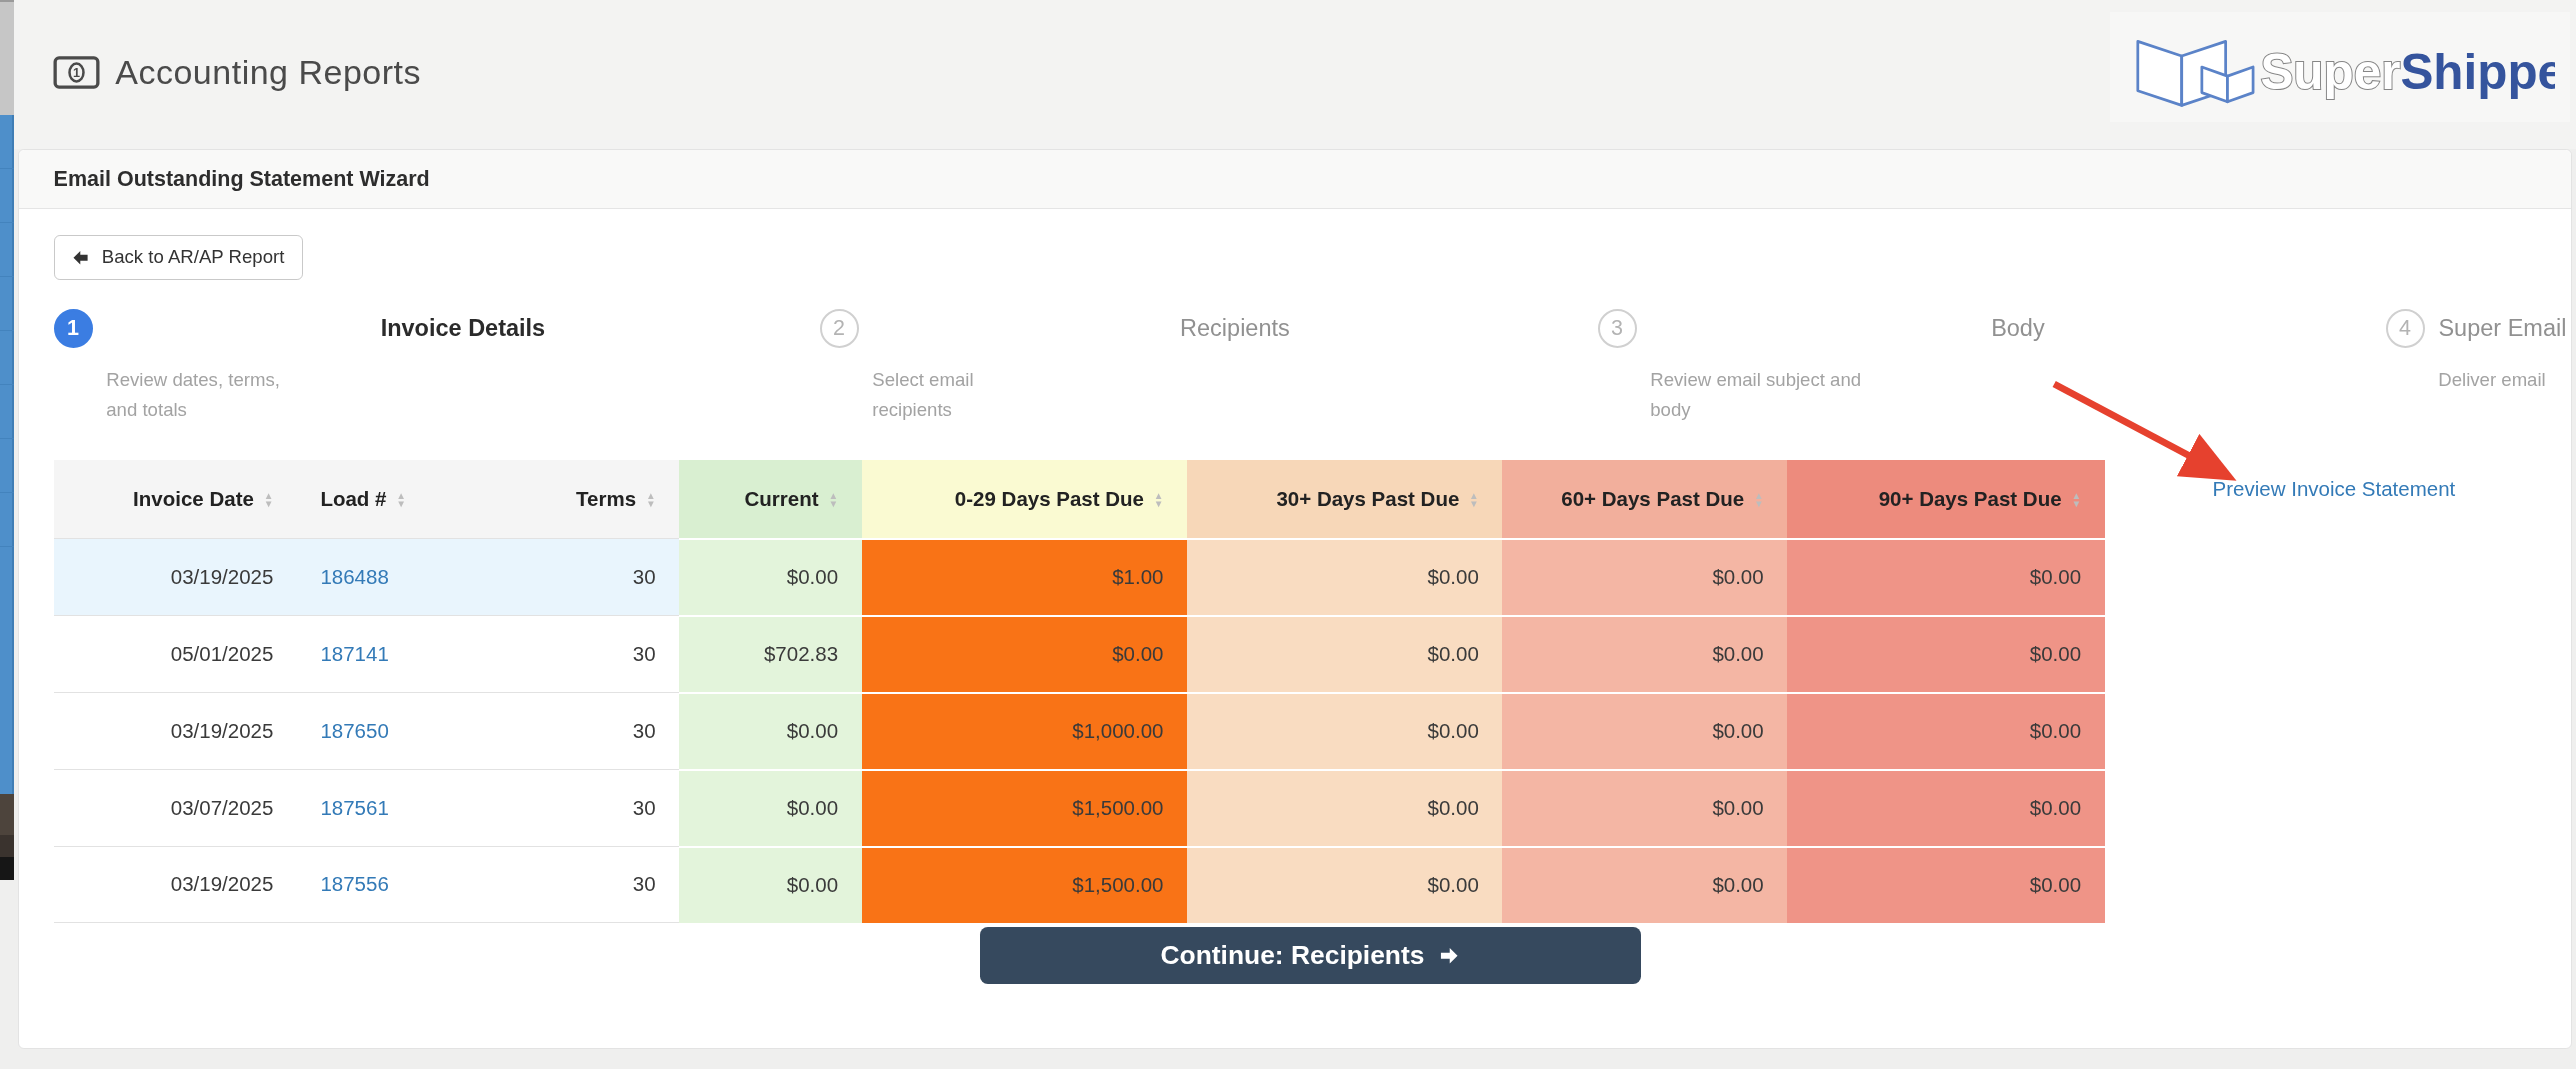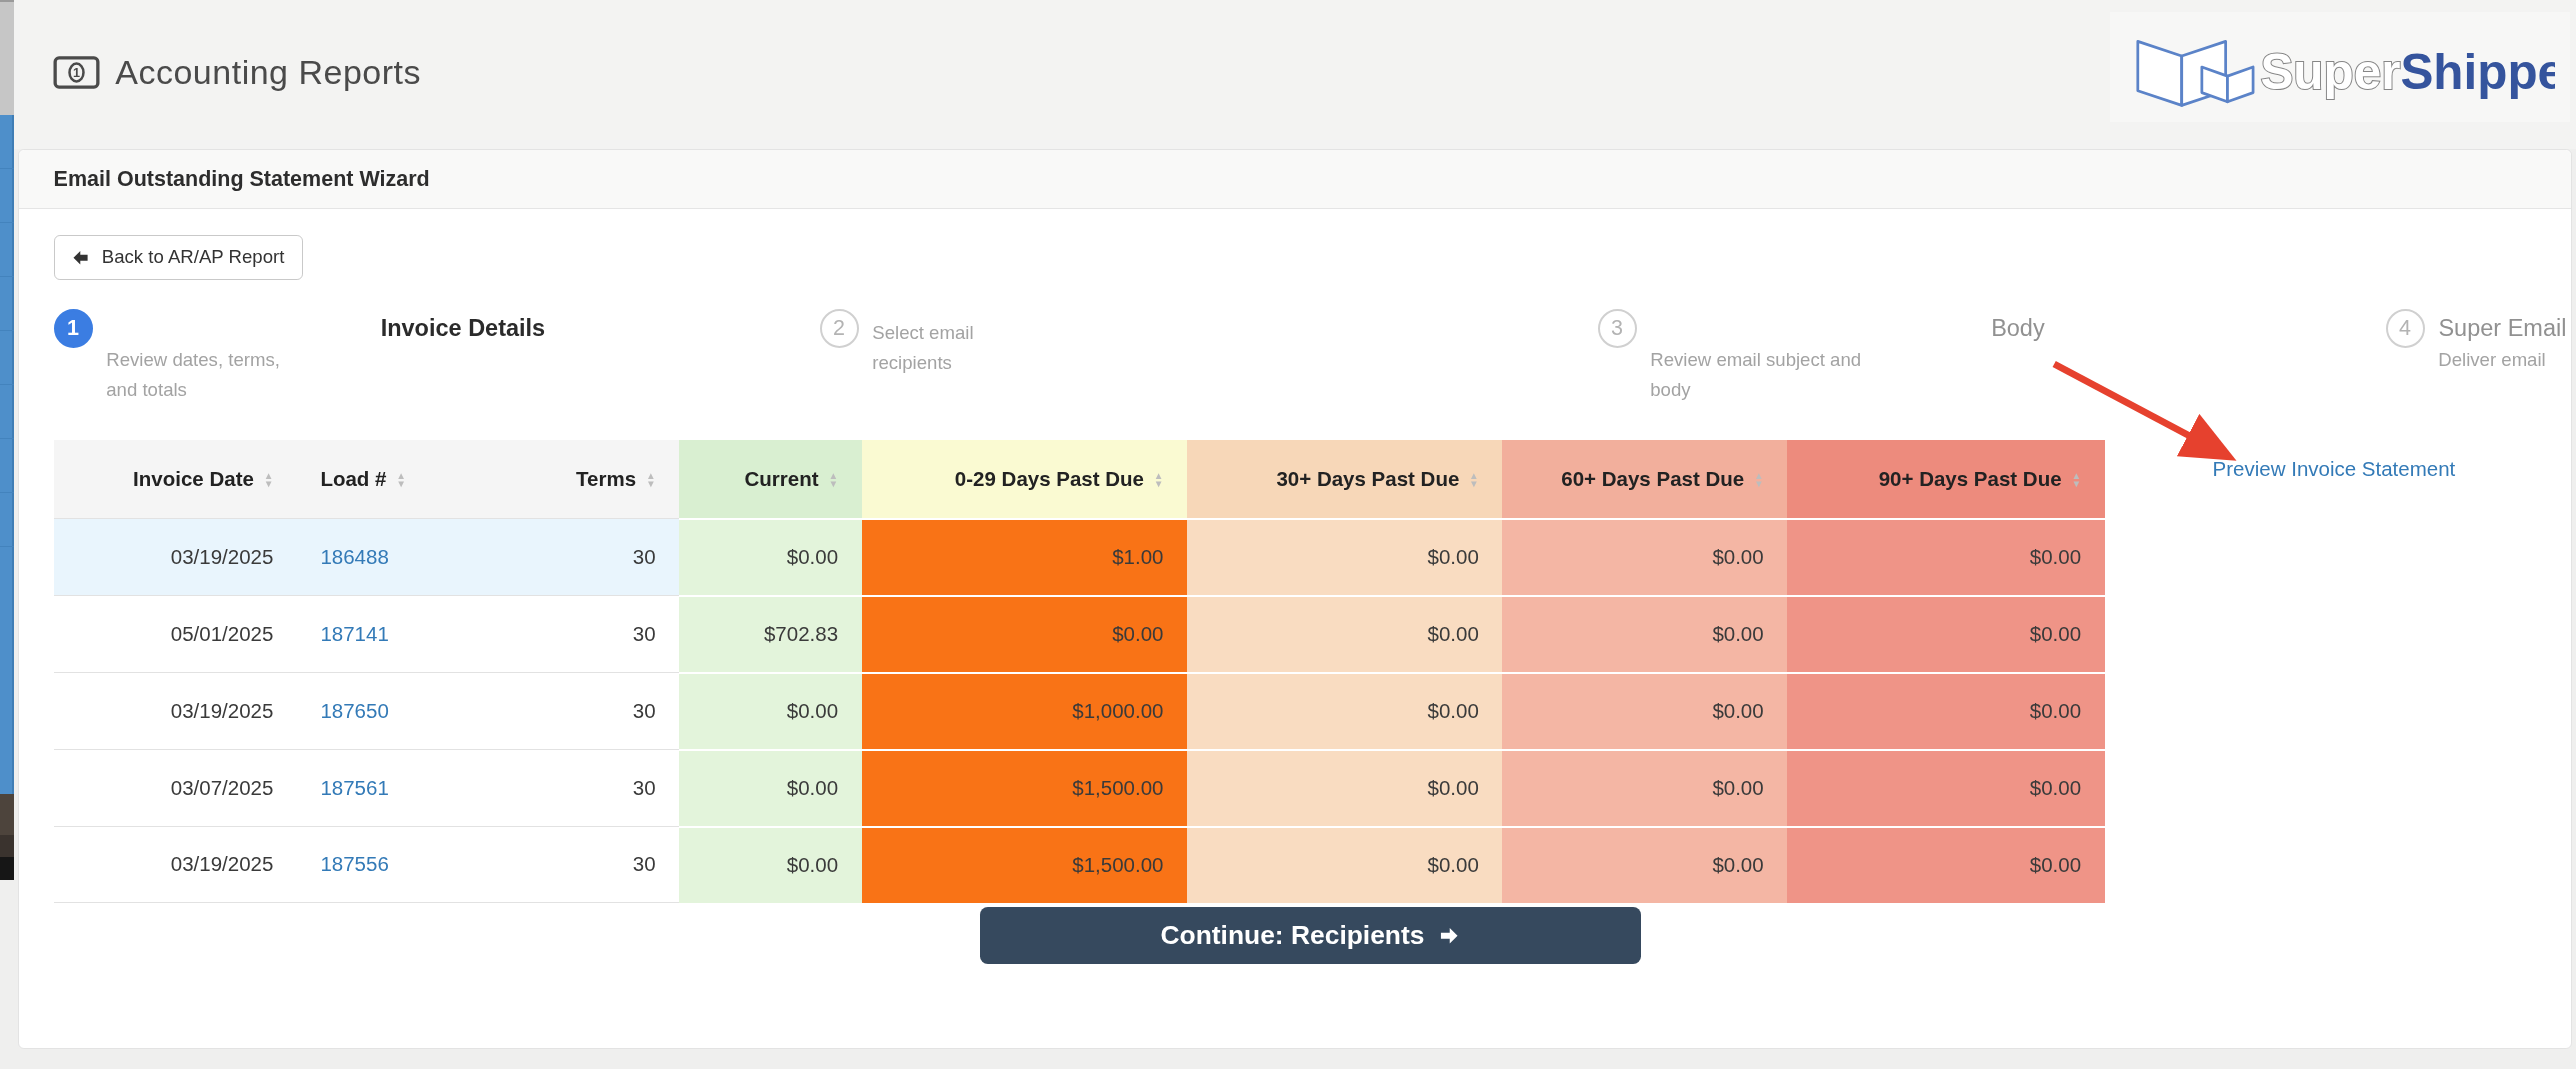--- a/index.html
+++ b/index.html
@@ -55,21 +55,21 @@
   .step:nth-child(4) { flex: 1; }
   .circle { width: 39px; height: 39px; border-radius: 50%; display: flex; align-items: center;
             justify-content: center; font-size: 21.5px; margin-right: 13.7px; flex: none;
             border: 2px solid #d0d0d0; color: #b3b3b3; background: #fff; }
   .step.active .circle { background: #3b7de2; border-color: #3b7de2; color: #fff; font-weight: 700; }
   .step-text { flex: 1; min-width: 0; padding-top: 5.9px; }
   .step-title-row { display: flex; align-items: center; flex-direction: column; }
   .step-title { font-size: 23.5px; color: #919191; white-space: nowrap; }
   .step.active .step-title { color: #2b2b2b; font-weight: 700; }
   .connector { flex: 1; height: 2px; background: #e4e4e4; margin: 0 23.5px; }
-  .step-sub { margin-top: 3px; font-size: 18.6px; color: #a3a3a3; line-height: 1.6; }
+  .step-sub { margin-top: 23px; font-size: 18.6px; color: #a3a3a3; line-height: 1.6; }
   .step:nth-child(1) .step-sub { max-width: 200px; }
   .step:nth-child(2) .step-sub { max-width: 137px; }
   .step:nth-child(3) .step-sub { max-width: 215px; }
 
   
   .table-zone { position: relative; margin-top: 35px; }
   table { border-collapse: separate; border-spacing: 0; table-layout: fixed; width: 2051px; }
   th:nth-child(1){width:240px} th:nth-child(2){width:215px} th:nth-child(3){width:162px}
   th:nth-child(4){width:180px} th:nth-child(5){width:321px} th:nth-child(6){width:311px}
   th:nth-child(7){width:281px} th:nth-child(8){width:313px}
@@ -169,20 +169,24 @@
             <div class="step-title-row">
               <span class="step-title">Invoice Details</span>
               <span class="connector"></span>
             </div>
             <div class="step-sub">Review dates, terms, and totals</div>
           </div>
         </div>
         <div class="step">
           <div class="circle">2</div>
           <div class="step-text">
+            <div class="step-title-row">
+              <span class="step-title">Recipients</span>
+              <span class="connector"></span>
+            </div>
             <div class="step-sub">Select email recipients</div>
           </div>
         </div>
         <div class="step">
           <div class="circle">3</div>
           <div class="step-text">
             <div class="step-title-row">
               <span class="step-title">Body</span>
               <span class="connector"></span>
             </div>

